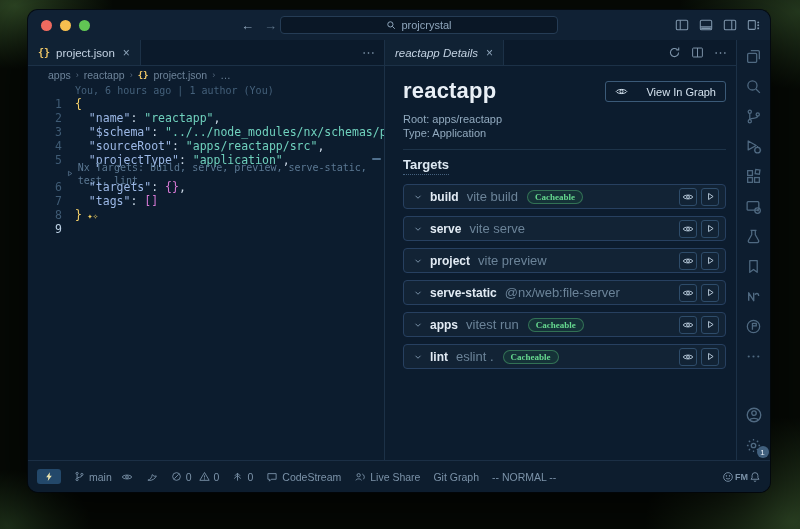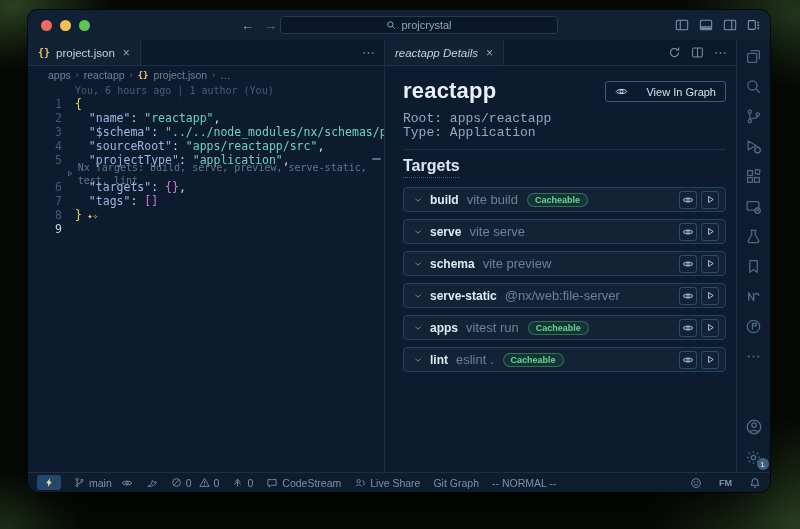--- a/index.html
+++ b/index.html
@@ -78,49 +78,49 @@
   .ruler-mark { position:absolute; right:3px; top:92px; width:9px; height:2px; background:#50708e; border-radius:1px; }
   
   .panel { flex:1; min-width:0; background:#0c1c2e; padding:6px 10px 0 18px; overflow:hidden; }
   .panel-header { display:flex; align-items:center; margin-top:6px; }
   .panel-title { font-size:22px; font-weight:bold; color:#e9eff6; letter-spacing:.2px; }
   .graph-btn {
     margin-left:auto; display:flex; align-items:flex-end; gap:18px;
     border:1px solid #3b5a78; border-radius:3px; padding:3px 9px;
     color:#d3e1ee; font-size:11px; background:transparent;
   }
-  .meta { margin-top:8px; font-family:Liberation Mono, monospace; font-size:13px; line-height:14px; color:#92aabf; }
+  .meta { margin-top:8px; font-family:Liberation Sans, sans-serif; font-size:11px; line-height:14px; color:#92aabf; }
   .pdivider { border-top:1px solid #1d3349; margin-top:9px; }
-  .targets-heading { display:inline-block; margin-top:7px; font-size:16px; font-weight:bold; color:#dde8f2;
+  .targets-heading { display:inline-block; margin-top:7px; font-size:13px; font-weight:bold; color:#dde8f2;
     border-bottom:1px dotted #45617e; padding-bottom:2px; }
   .targets-list { margin-top:9px; }
   .target-row {
     height:25px; display:flex; align-items:center; padding:0 6px 0 9px; margin-bottom:7px;
     background:#122335; border:1px solid #274060; border-radius:4px;
   }
   .target-row .chev { color:#7890a6; }
   .target-name { margin-left:7px; font-size:12px; font-weight:bold; color:#e2ebf4; }
   .target-cmd { margin-left:8px; font-size:13px; color:#6b8398; }
   .badge {
     margin-left:9px; font-size:9px; font-weight:bold; color:#66d98f;
     background:rgba(40,120,70,.18); border:1px solid rgba(87,190,120,.45);
-    border-radius:9px; padding:1px 7px;
+    border-radius:9px; padding:1px 7px;font-family:Liberation Serif, serif;
   }
   .row-actions { margin-left:auto; display:flex; gap:4px; }
   .icon-btn { width:18px; height:18px; border:1px solid #2e4c6a; border-radius:3px; color:#c2d4e4;
     display:flex; align-items:center; justify-content:center; background:transparent; }
   
   .statusbar {
-    height:20px; flex:0 0 auto; background:#0d1d2e; border-top:1px solid #1b2f45;
+    height:32px; flex:0 0 auto; background:#0d1d2e; border-top:1px solid #1b2f45;
     display:flex; align-items:center; padding:0 9px; gap:13px;
     color:#7b92a8; font-size:10.5px; white-space:nowrap;
   }
   .sb-item { display:flex; align-items:center; gap:4px; }
   .sb-chip { background:#23486a; border-radius:3px; width:24px; height:15px; display:flex; align-items:center; justify-content:center; color:#e9e3ae; }
-  .sb-right { margin-left:auto; display:flex; align-items:center; gap:17px; }
+  .sb-right { margin-left:auto; display:flex; align-items:center; gap:1px; }
   .fm-glyph { font-size:9px; font-weight:bold; letter-spacing:0; color:#7b92a8; }
 </style>
 </head>
 <body>
 
 <div class="window">
 
   <div class="titlebar">
     <div class="traffic">
       <div class="light r"></div>
@@ -288,21 +288,21 @@
                       <path d="M5.2 3.6 L11.8 8 L5.2 12.4 Z"></path>
                     </svg>
       </span>
     </span>
   </div>
 
   <div class="target-row">
     <svg class="chev" width="10" height="10" viewBox="0 0 16 16" fill="none" stroke="currentColor" stroke-width="1.6">
                   <path d="M4 6 L8 10 L12 6"></path>
                 </svg>
-    <span class="target-name">schema</span>
+    <span class="target-name">project</span>
     <span class="target-cmd">vite preview</span>
 
     <span class="row-actions">
       <span class="icon-btn">
         <svg width="12" height="12" viewBox="0 0 16 16" fill="none" stroke="currentColor" stroke-width="1.2">
                       <path d="M1.5 8 C3.5 4.6 12.5 4.6 14.5 8 C12.5 11.4 3.5 11.4 1.5 8 Z"></path>
                       <circle cx="8" cy="8" r="1.9"></circle>
                     </svg>
       </span>
       <span class="icon-btn">

